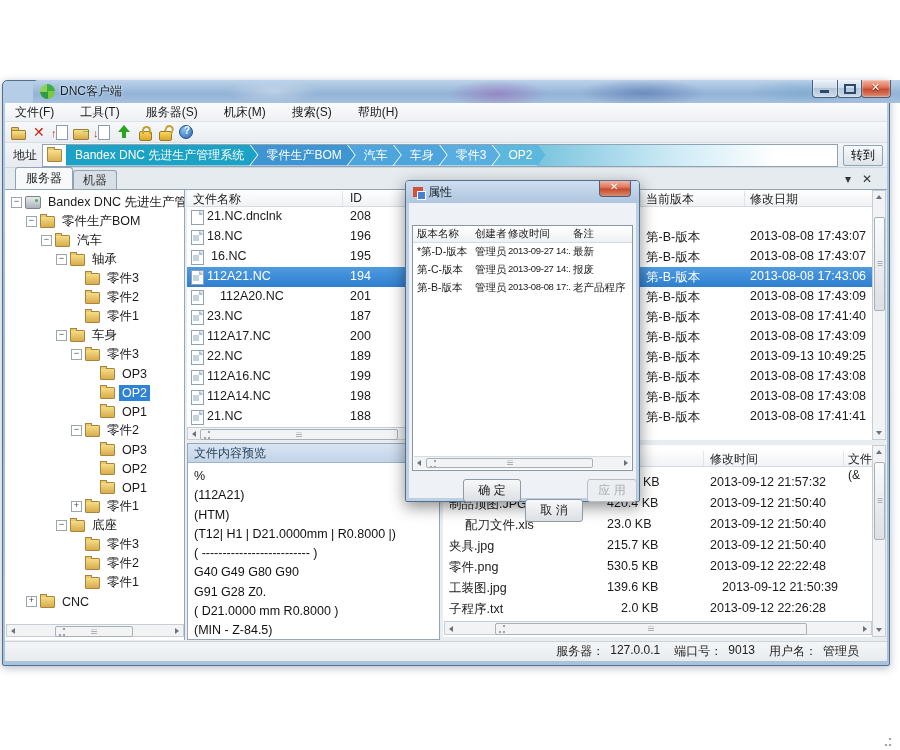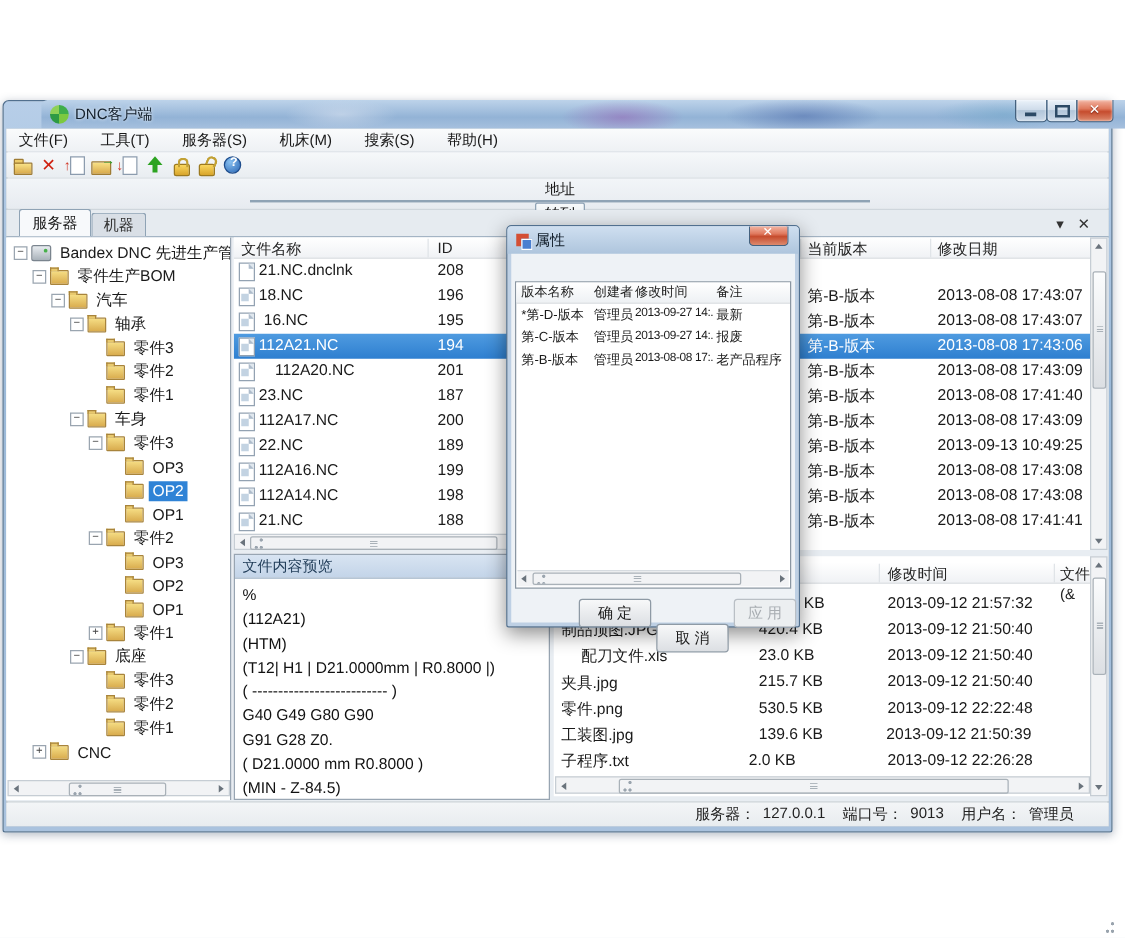--- a/index.html
+++ b/index.html
@@ -52,21 +52,21 @@
   .upload-icon::after{content:"";position:absolute;left:8px;top:9px;width:4px;height:6px;background:#2ca321;}
   .lock-icon::before{content:"";position:absolute;left:4px;top:8px;width:11px;height:8px;background:linear-gradient(#fad75e,#d8a52c);border:1px solid #9c7a20;border-radius:2px;}
   .lock-icon::after{content:"";position:absolute;left:7px;top:3px;width:5px;height:6px;border:2px solid #c2a135;border-bottom:none;border-radius:5px 5px 0 0;}
   .unlock-icon::before{content:"";position:absolute;left:3px;top:8px;width:11px;height:8px;background:linear-gradient(#fad75e,#d8a52c);border:1px solid #9c7a20;border-radius:2px;}
   .unlock-icon::after{content:"";position:absolute;left:9px;top:2px;width:5px;height:6px;border:2px solid #c2a135;border-bottom:none;border-radius:5px 5px 0 0;transform:rotate(22deg);}
   .help-icon::before{content:"";position:absolute;left:2px;top:2px;width:14px;height:14px;border-radius:50%;background:radial-gradient(circle at 35% 30%,#88c0f0,#2a66b4);border:1px solid #1d4c8c;box-sizing:border-box;}
   .help-icon::after{content:"?";position:absolute;left:7px;top:2px;color:#fff;font-size:10px;font-weight:bold;}
 
   
   #addrbar{left:5px;top:143px;width:882px;height:25px;display:flex;align-items:center;box-sizing:border-box;
-    padding:0 4px 0 8px;background:linear-gradient(#f2f5f8,#e7ebf0);border-bottom:1px solid #cfd6dc;flex-direction:column;}
+    padding:0 4px 0 8px;background:linear-gradient(#f2f5f8,#e7ebf0);border-bottom:1px solid #cfd6dc;}
   #addrbox{display:flex;align-items:center;flex:1;height:21px;margin:0 5px;background:#fff;border:1px solid #8fa3b5;overflow:hidden;}
   .mini-folder{width:13px;height:11px;margin:0 4px;position:relative;background:linear-gradient(#f7e08c,#dcaf52);border:1px solid #a8843c;border-radius:1px;flex:none;}
   .mini-folder::before{content:"";position:absolute;top:-3px;left:-1px;width:6px;height:2px;background:#e8c96e;border:1px solid #a8843c;border-bottom:none;border-radius:1px 1px 0 0;}
   #crumbs{display:flex;flex:1;height:21px;align-items:stretch;}
   .crumb{position:relative;display:flex;align-items:center;height:21px;padding:0 13px 0 9px;color:#fff;font-size:12px;white-space:nowrap;
     clip-path:polygon(0 0,calc(100% - 8px) 0,100% 50%,calc(100% - 8px) 100%,0 100%);margin-right:-7px;}
   .crumb.notch{padding-left:16px;clip-path:polygon(0 0,calc(100% - 8px) 0,100% 50%,calc(100% - 8px) 100%,0 100%,8px 50%);}
   .crumb-filler{flex:1;height:21px;background:linear-gradient(90deg,#79c4de,#cdeaf5 45%,#fff 80%);margin-left:-1px;}
   #go-btn{width:40px;height:21px;font-size:12px;font-family:inherit;background:linear-gradient(#f8fafb,#dde4ea);border:1px solid #8fa3b5;border-radius:2px;padding:0;}
 
@@ -486,25 +486,25 @@
           <span class="acell" style="left: 267px;">2013-09-12 21:50:40</span>
         </div>
         <div class="atrow" style="top: 111px;">
           <span class="acell" style="left: 6px;">零件.png</span>
           <span class="acell" style="left: 164px;">530.5 KB</span>
           <span class="acell" style="left: 267px;">2013-09-12 22:22:48</span>
         </div>
         <div class="atrow" style="top: 132px;">
           <span class="acell" style="left: 6px;">工装图.jpg</span>
           <span class="acell" style="left: 164px;">139.6 KB</span>
-          <span class="acell" style="left: 266px;">2013-09-12 21:50:39</span>
+          <span class="acell" style="left: 279px;">2013-09-12 21:50:39</span>
         </div>
         <div class="atrow" style="top: 153px;">
           <span class="acell" style="left: 6px;">子程序.txt</span>
-          <span class="acell" style="left: 156px;">2.0 KB</span>
+          <span class="acell" style="left: 178px;">2.0 KB</span>
           <span class="acell" style="left: 267px;">2013-09-12 22:26:28</span>
         </div>
       </div>
   </div>
 
   <div class="sbh abs" style="left:444px;top:621px;width:428px;height:14px;">
     <span class="sb-ar" style="left:4px;top:4px;border-top:3px solid transparent;border-bottom:3px solid transparent;border-right:4px solid #6a737c;"></span>
     <span class="sb-ar" style="right:4px;top:4px;border-top:3px solid transparent;border-bottom:3px solid transparent;border-left:4px solid #6a737c;"></span>
     <div class="sb-th grip" style="left:50px;top:1px;width:310px;height:10px;"></div>
   </div>

